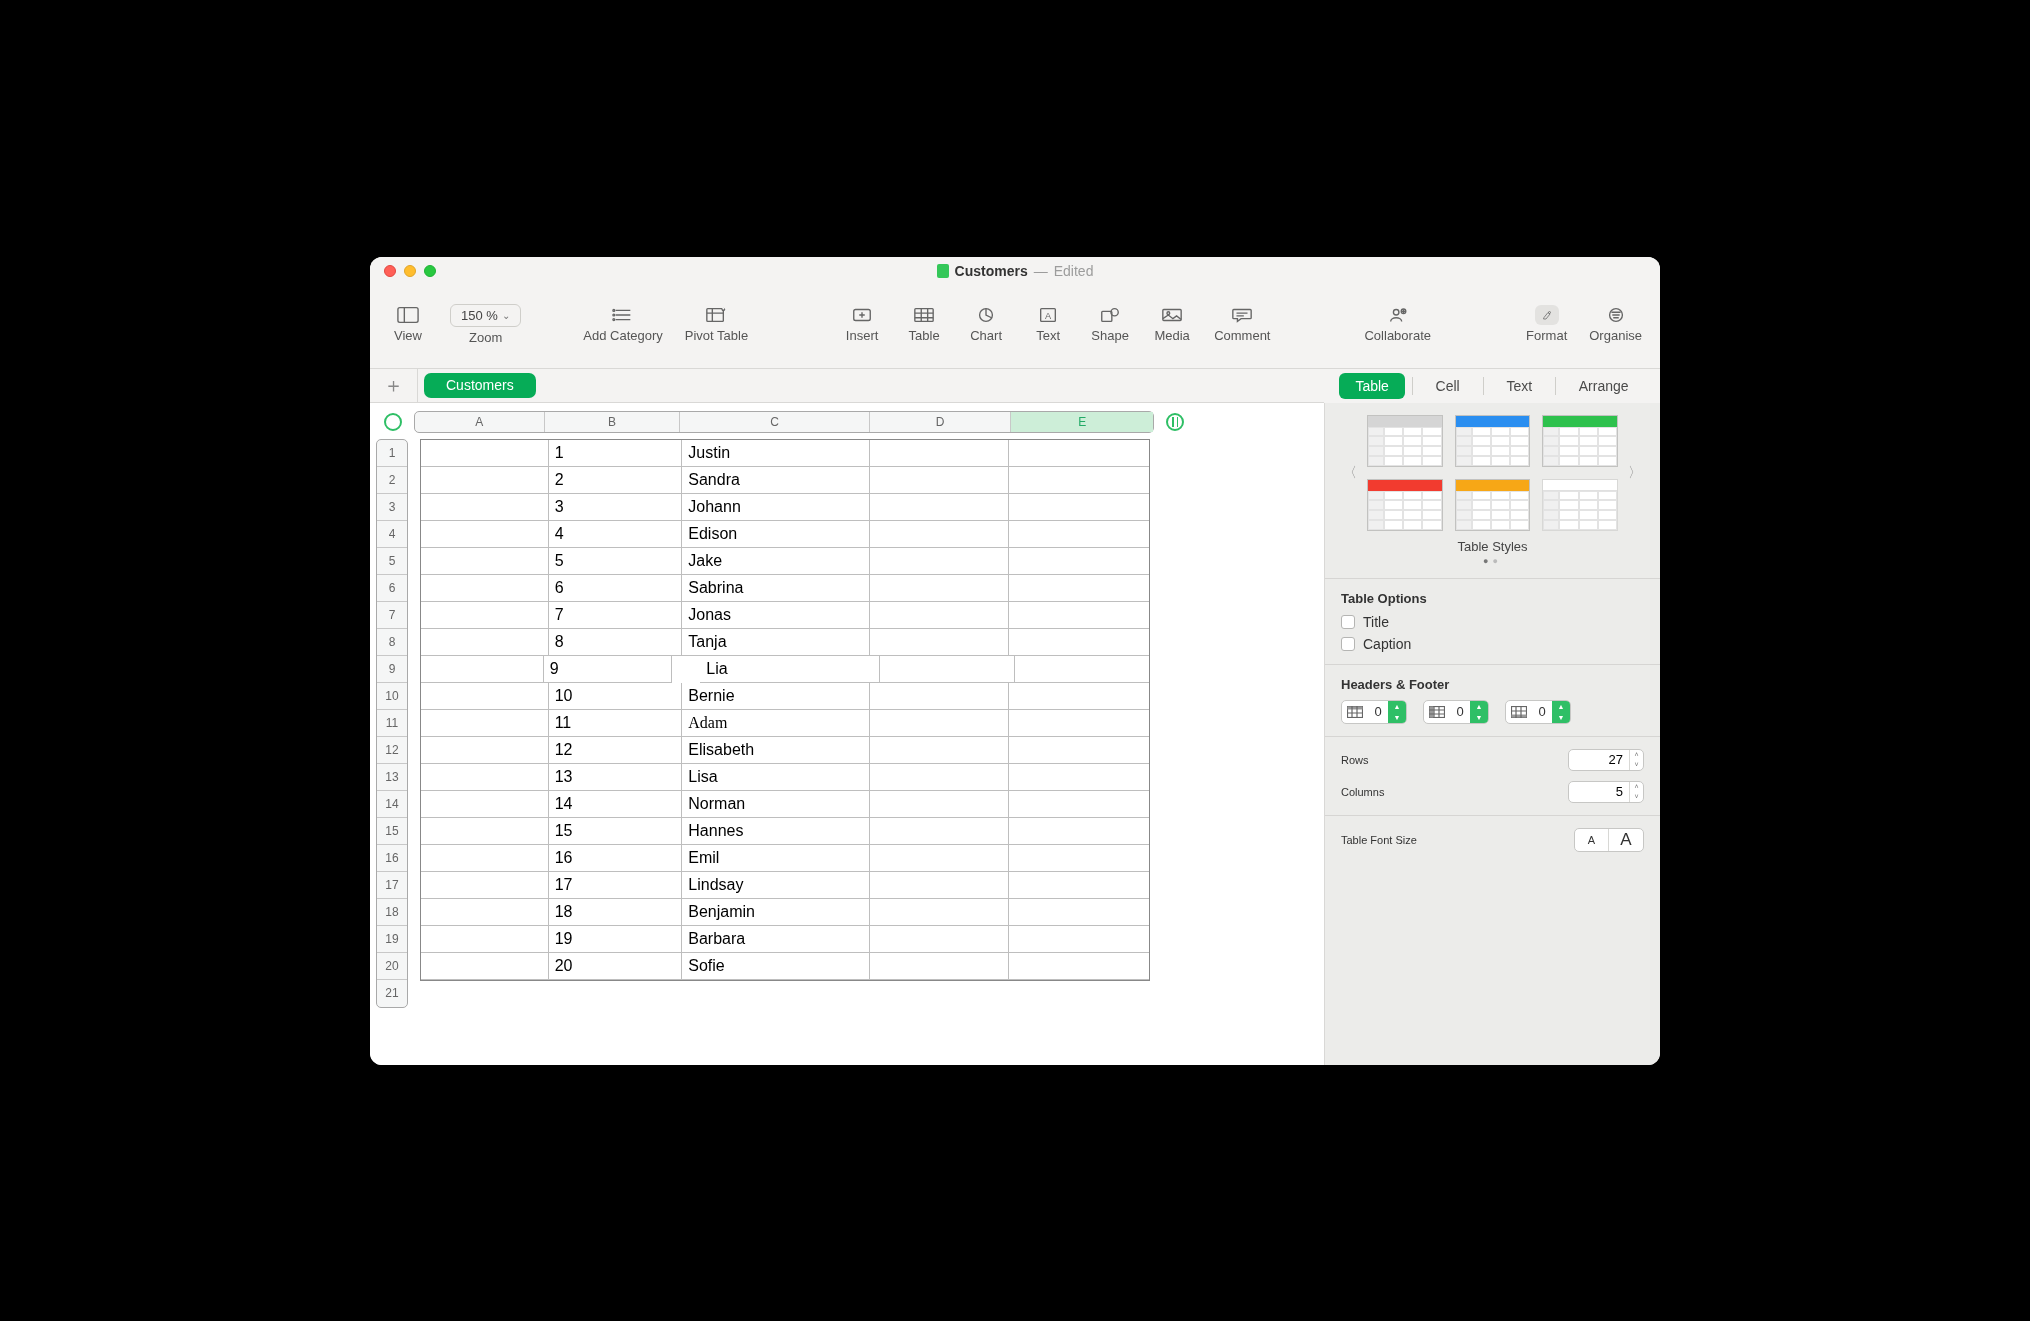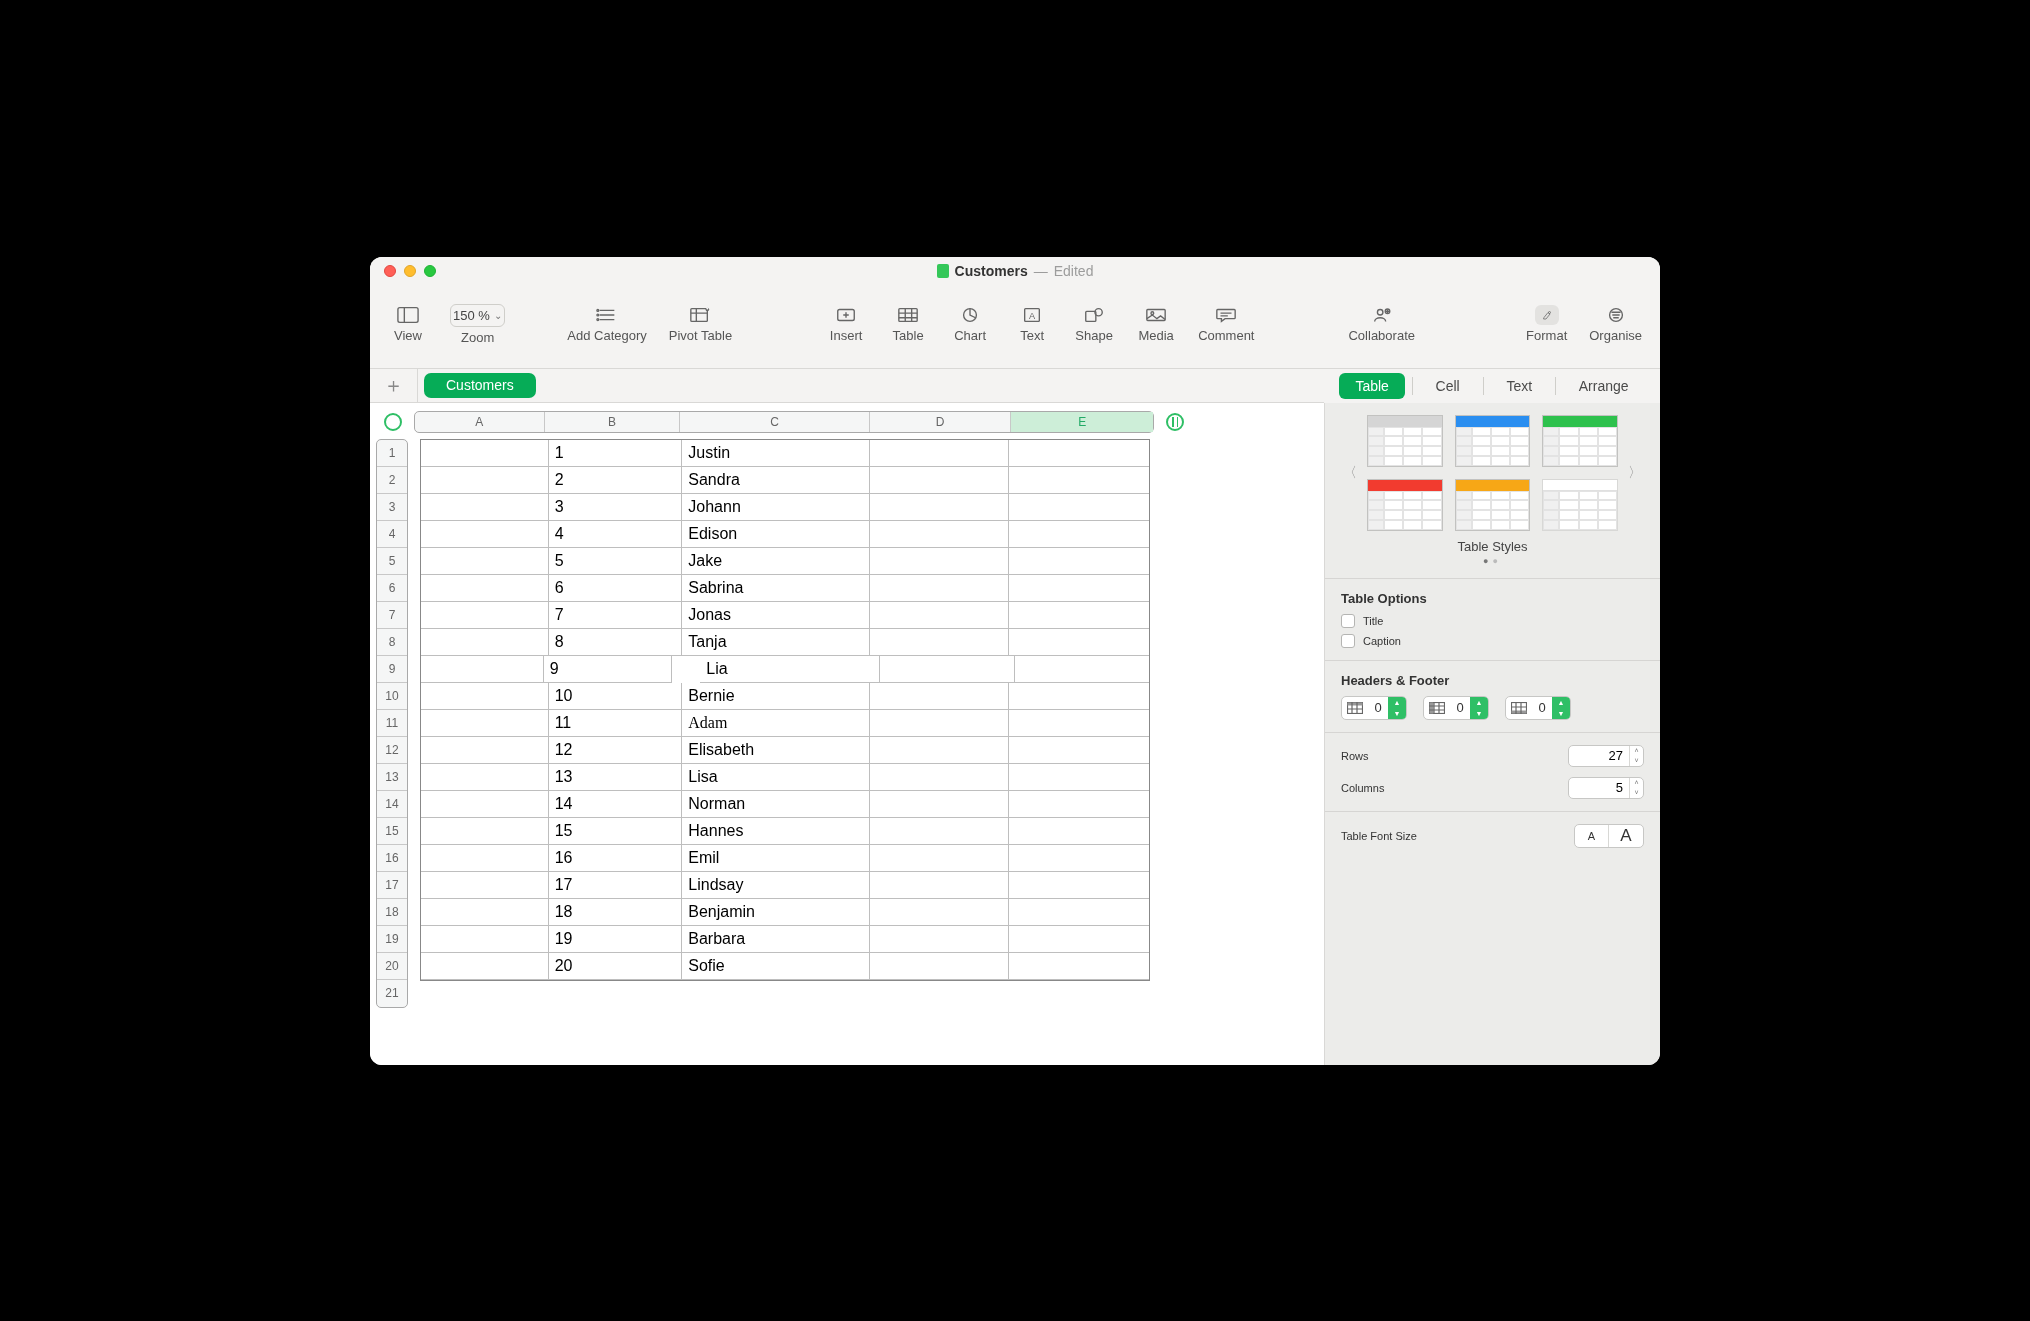--- a/index.html
+++ b/index.html
@@ -67,21 +67,21 @@
   .tb-icon { width: 24px; height: 20px; display: flex; align-items: center; justify-content: center; color: #555; }
   .tb-icon svg { width: 22px; height: 18px; stroke: #666; fill: none; stroke-width: 1.5; }
   .tb-item.active .tb-icon {
     background: #e3e2e0;
     border-radius: 6px;
     padding: 4px 6px;
   }
   .zoom-box {
     border: 1px solid #cfceca;
     border-radius: 6px;
-    padding: 3px 2px;
+    padding: 3px 10px;
     display: flex; align-items: center; gap: 4px;
     font-size: 13px;
     background: #fff0;
     color: #444;
   }
   .chev { font-size: 10px; color: #777; }
   .spacer { flex: 1; }
 
   
   .sheetrow {
@@ -264,21 +264,21 @@
   .sw-orange .hdr { background: #f7a716; }
   .sw-plain .hdr { background: #fff; border-bottom: .5px solid #e0e0e0; }
   .sw-plain { border-color: #d8d8d6; }
 
   .styles-label { text-align: center; font-size: 13px; margin-top: 8px; color: #444; }
   .pager { text-align: center; color: #bbb; font-size: 9px; letter-spacing: 4px; margin-top: 2px; }
   .pager .on { color: #777; }
   .divider { border-top: 1px solid #d6d5d3; margin: 12px -16px; }
 
   .sec-title { font-size: 13px; font-weight: 600; color: #333; margin-bottom: 8px; }
-  .chk-row { display: flex; align-items: center; gap: 8px; font-size: 11px; color: #333; margin-bottom: 6px; }
+  .chk-row { display: flex; align-items: center; gap: 8px; font-size: 14px; color: #333; margin-bottom: 6px; }
   .chkbox { width: 14px; height: 14px; border: 1px solid #b5b5b3; border-radius: 3px; background: #fff; }
 
   .hf-row { display: flex; gap: 16px; }
   .hf-ctrl { display: flex; align-items: center; border: 1px solid #c7c7c5; border-radius: 5px; background: #fff; height: 24px; overflow: hidden; }
   .hf-ctrl .ic { width: 26px; display:flex; align-items:center; justify-content:center; }
   .hf-ctrl .ic svg { width: 16px; height: 12px; stroke: #666; fill: none; stroke-width: 1.2; }
   .hf-ctrl .val { width: 20px; text-align: center; font-size: 13px; }
   .hf-ctrl .step { width: 18px; background: #2fbf66; height: 100%; display:flex; flex-direction: column; }
   .hf-ctrl .step span { flex:1; color:#fff; font-size:7px; display:flex; align-items:center; justify-content:center; }
 

